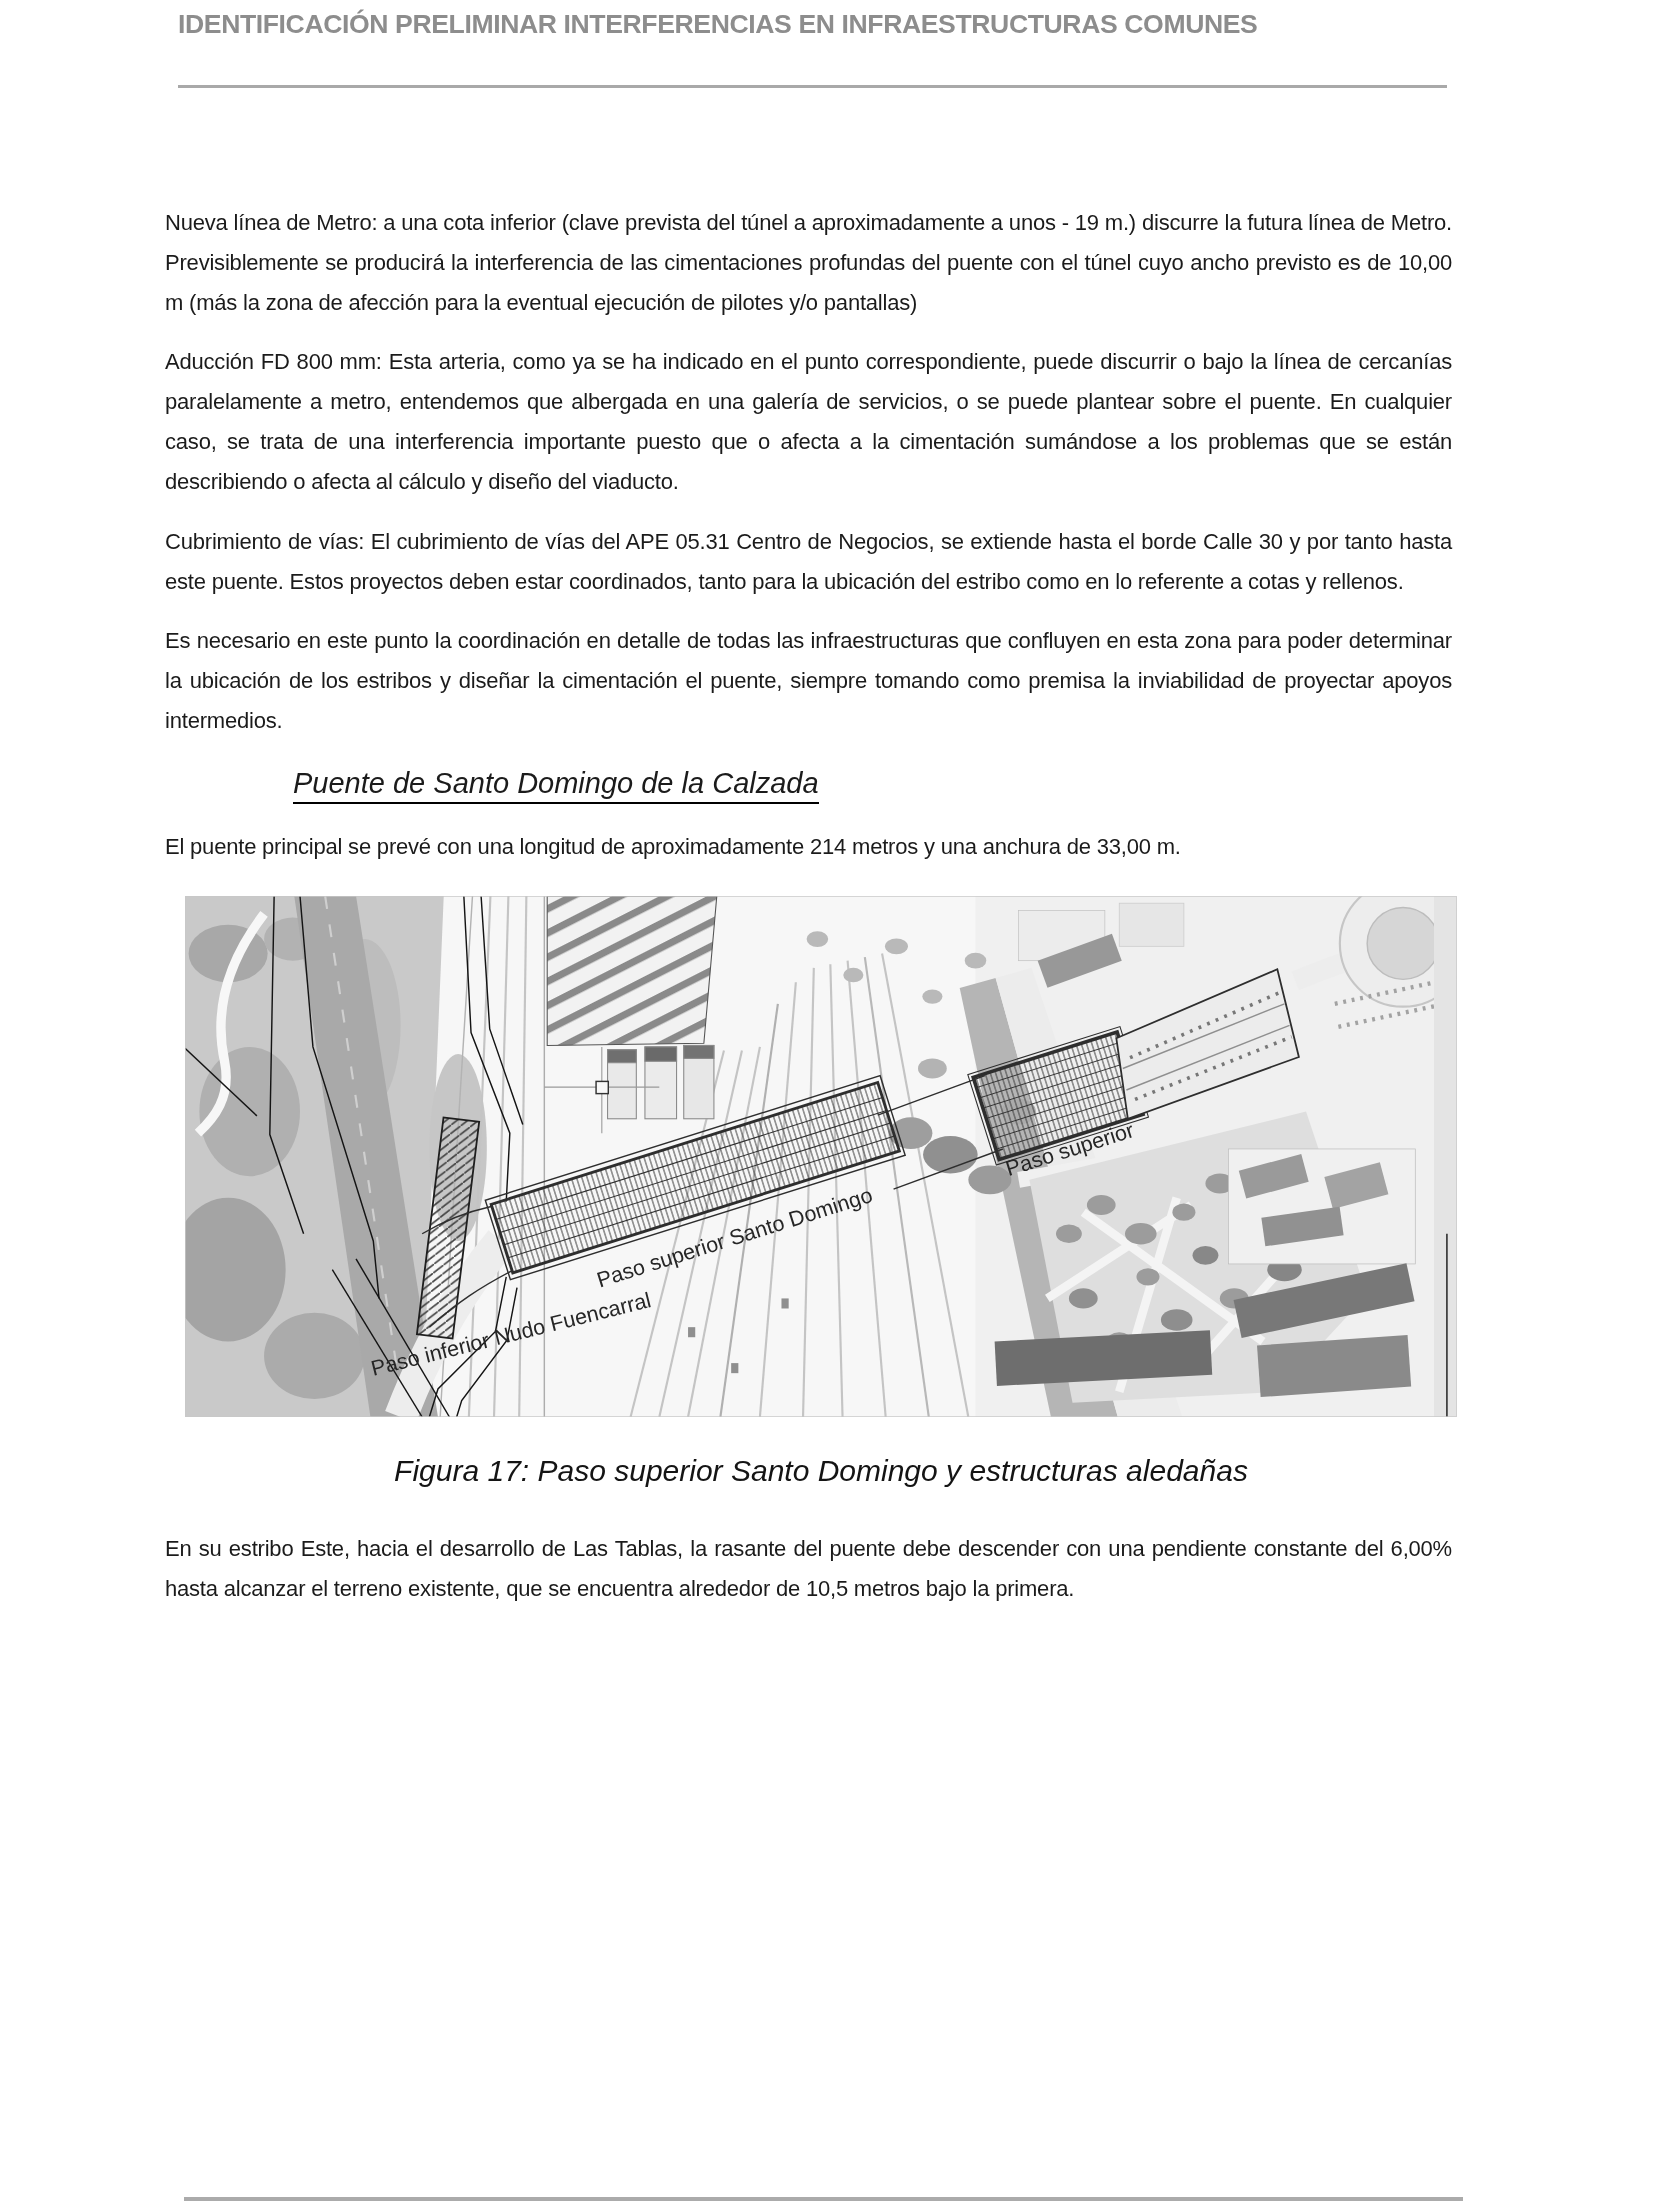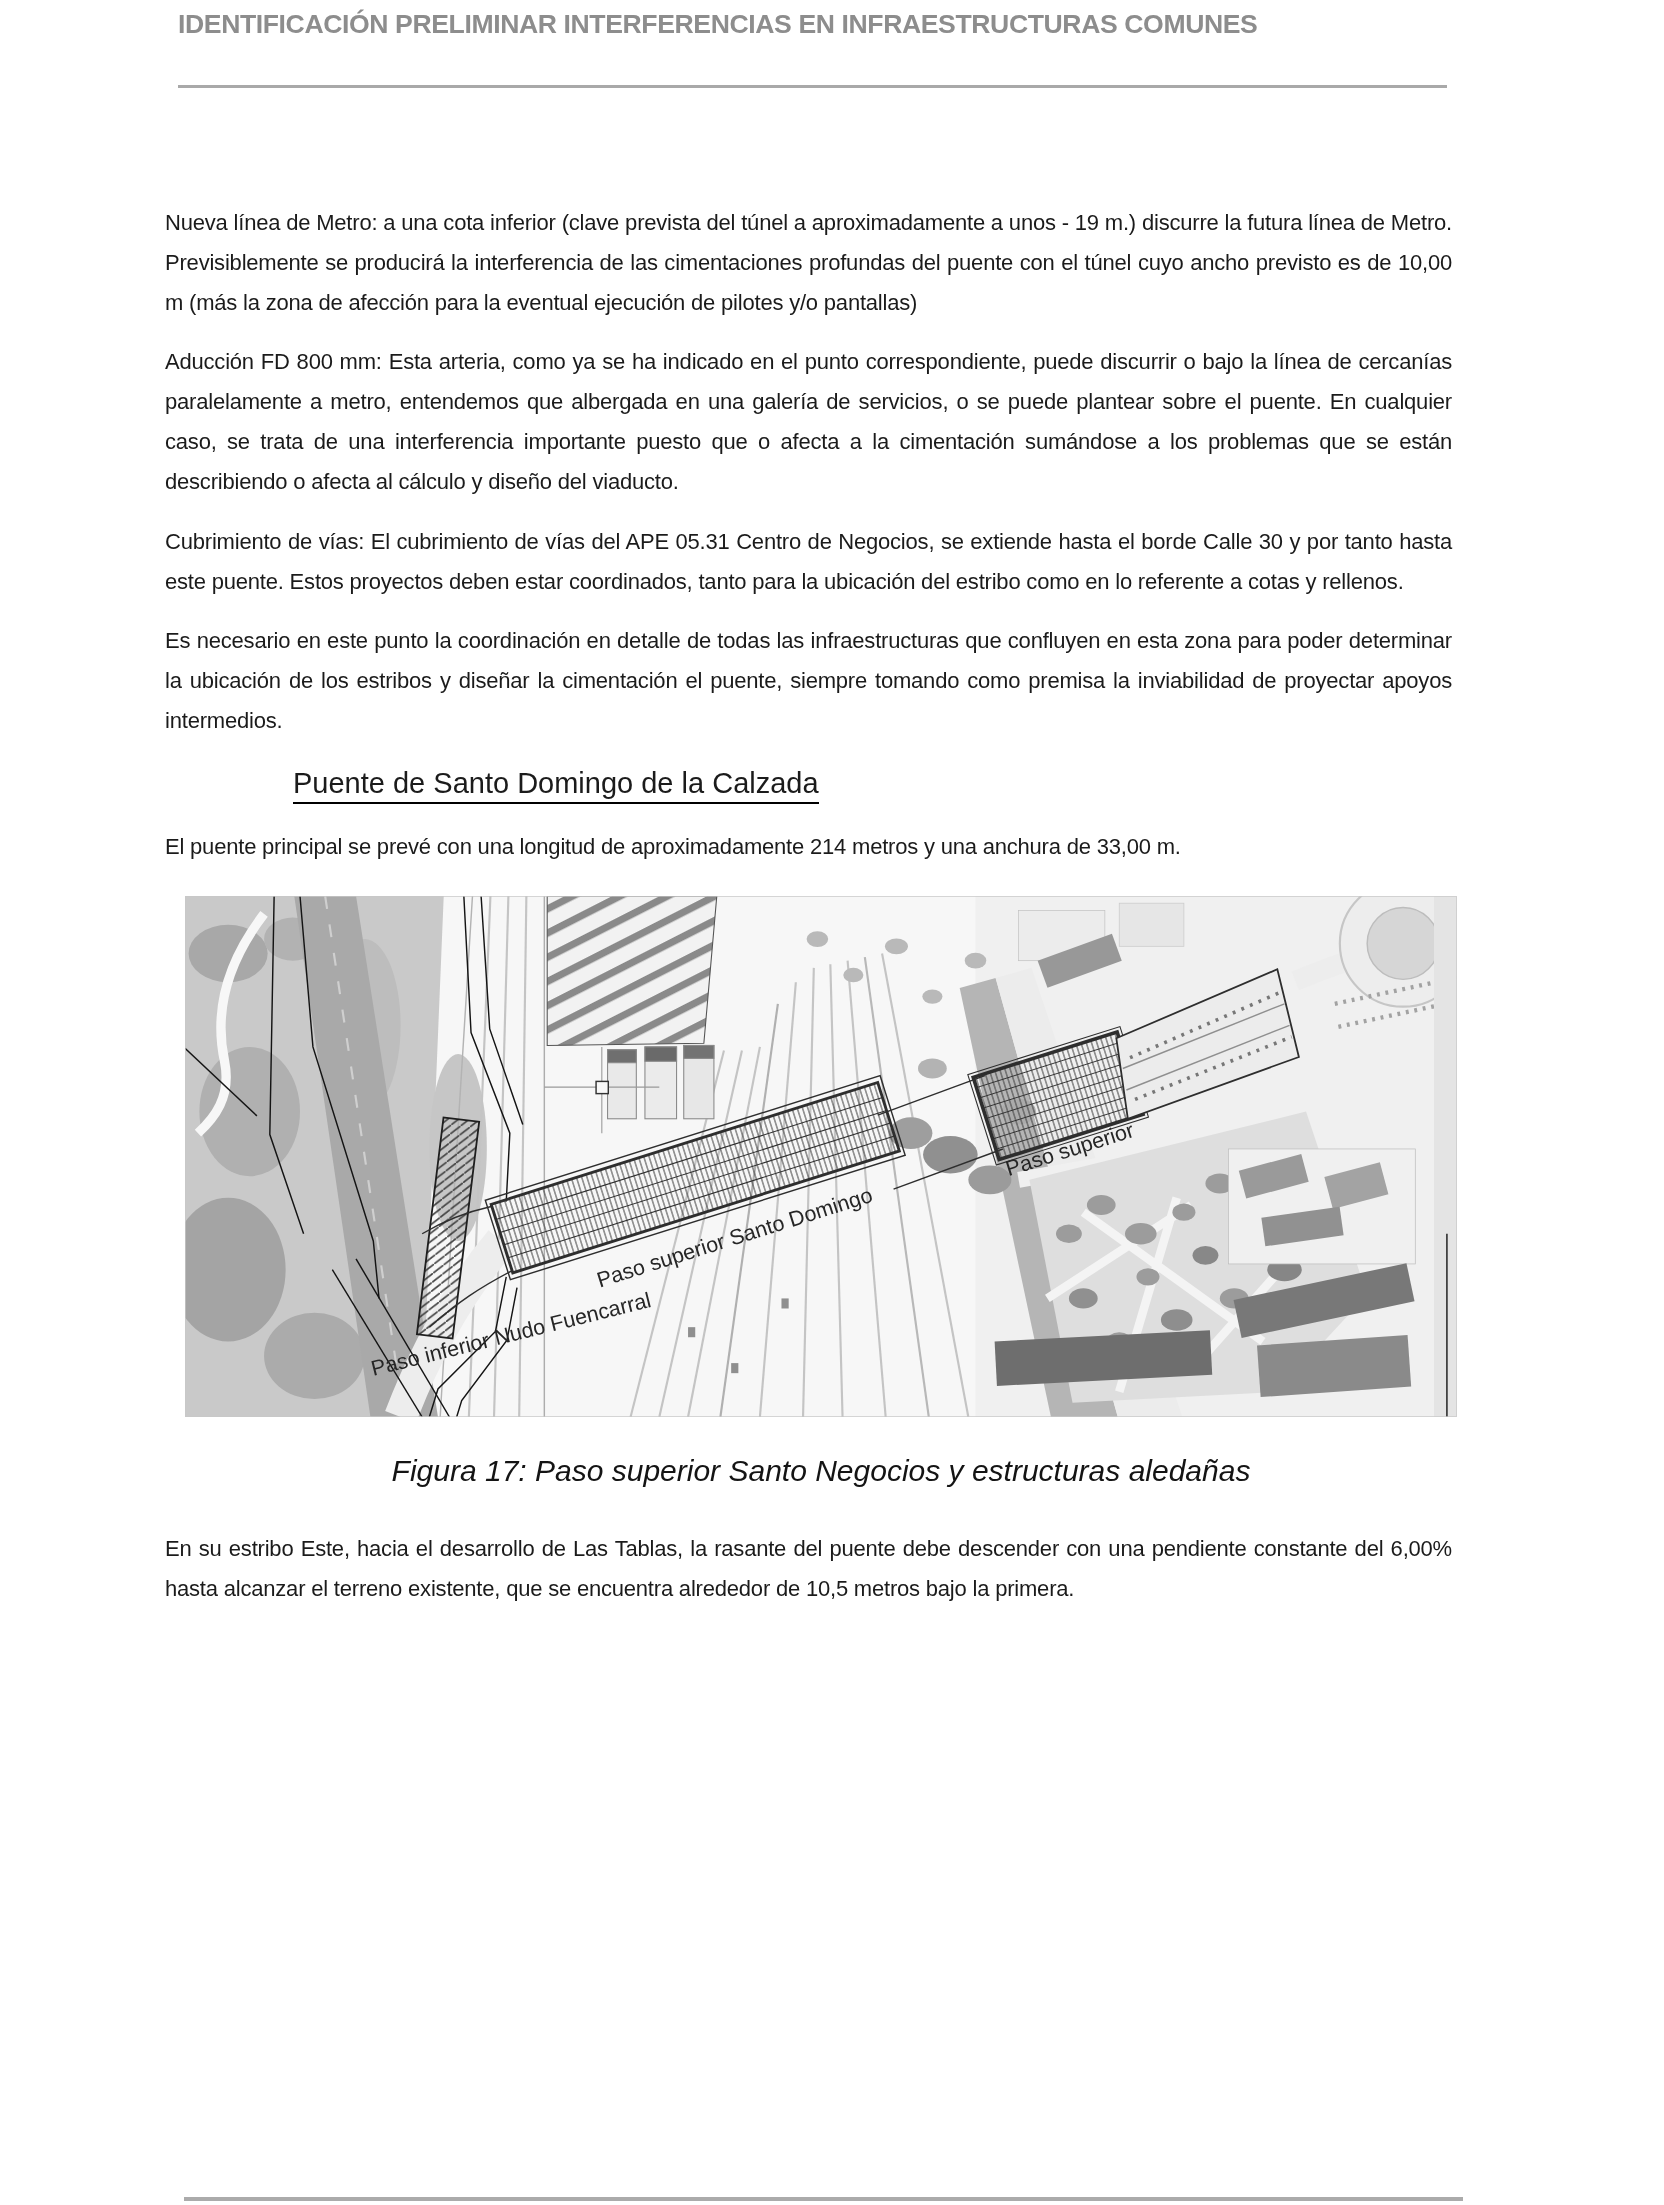--- a/index.html
+++ b/index.html
@@ -44,20 +44,21 @@
     font-size:22px;
     line-height:40px;
     text-align:justify;
     letter-spacing:-0.2px;
     color:#1b1b1b;
   }
   .section-heading{
     margin:21.6px 0 24.4px 128px;
     font-size:29px;
     line-height:40px;
+    font-style:italic;
   }
   .section-heading span{
     border-bottom:2.9px solid #000;
     padding-bottom:3.6px;
   }
   .figure-block{
     margin:29px 0 0 20px;
     width:1272px;
   }
   .figure-img{
@@ -311,20 +312,20 @@
         <g font-size="30">
           <text transform="translate(577,545) rotate(-17.5)">Paso superior Santo Domingo</text>
           <text transform="translate(1146,390) rotate(-17.5)">Paso superior</text>
           <text transform="translate(262,668) rotate(-14)">Paso inferior Nudo Fuencarral</text>
         </g>
 
         <rect x="0.5" y="0.5" width="1769" height="724" fill="none" stroke="#c8c8c8" stroke-width="1"></rect>
       </svg>
     </div>
 
-    <div class="figure-caption">Figura 17: Paso superior Santo Negocios y estructuras aledañas</div>
+    <div class="figure-caption">Figura 17: Paso superior Santo Domingo y estructuras aledañas</div>
 
     <p class="closing">En su estribo Este, hacia el desarrollo de Las Tablas, la rasante del puente debe descender con una pendiente constante del 6,00% hasta alcanzar el terreno existente, que se encuentra alrededor de 10,5 metros bajo la primera.</p>
   </div>
 
   <div class="ftr-rule"></div>
 </div>
 
 
 </body></html>

